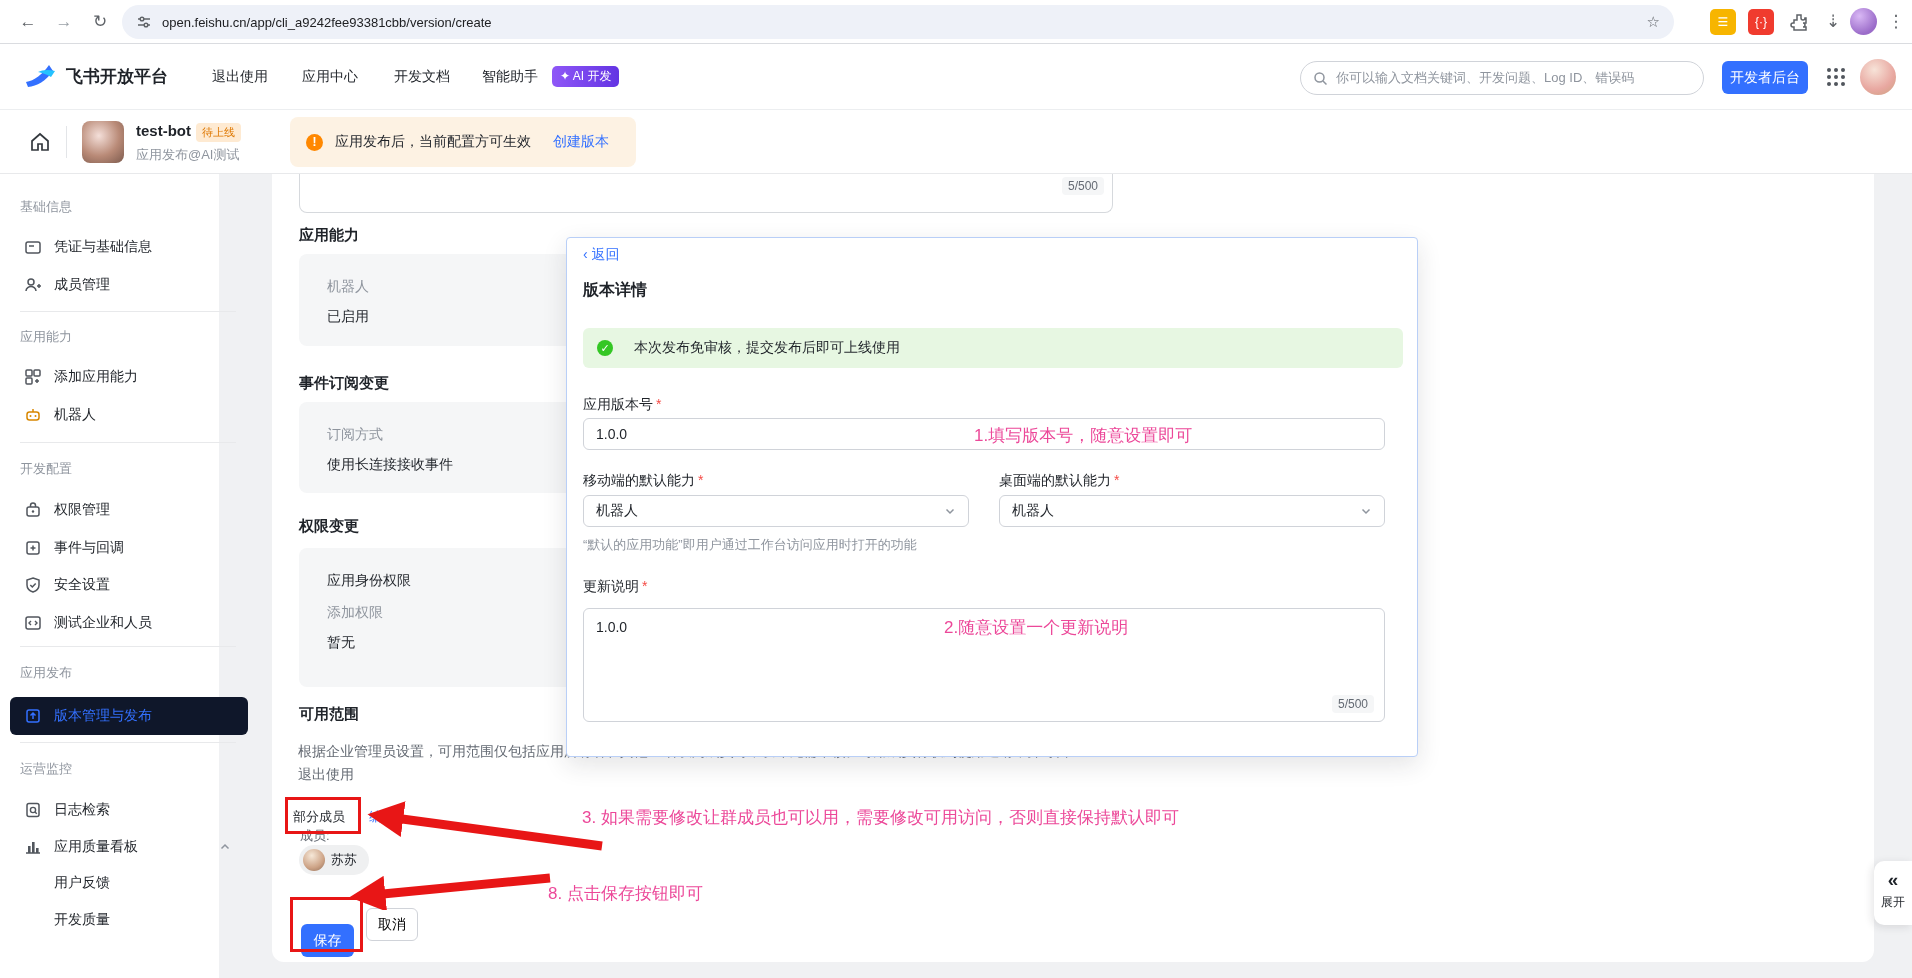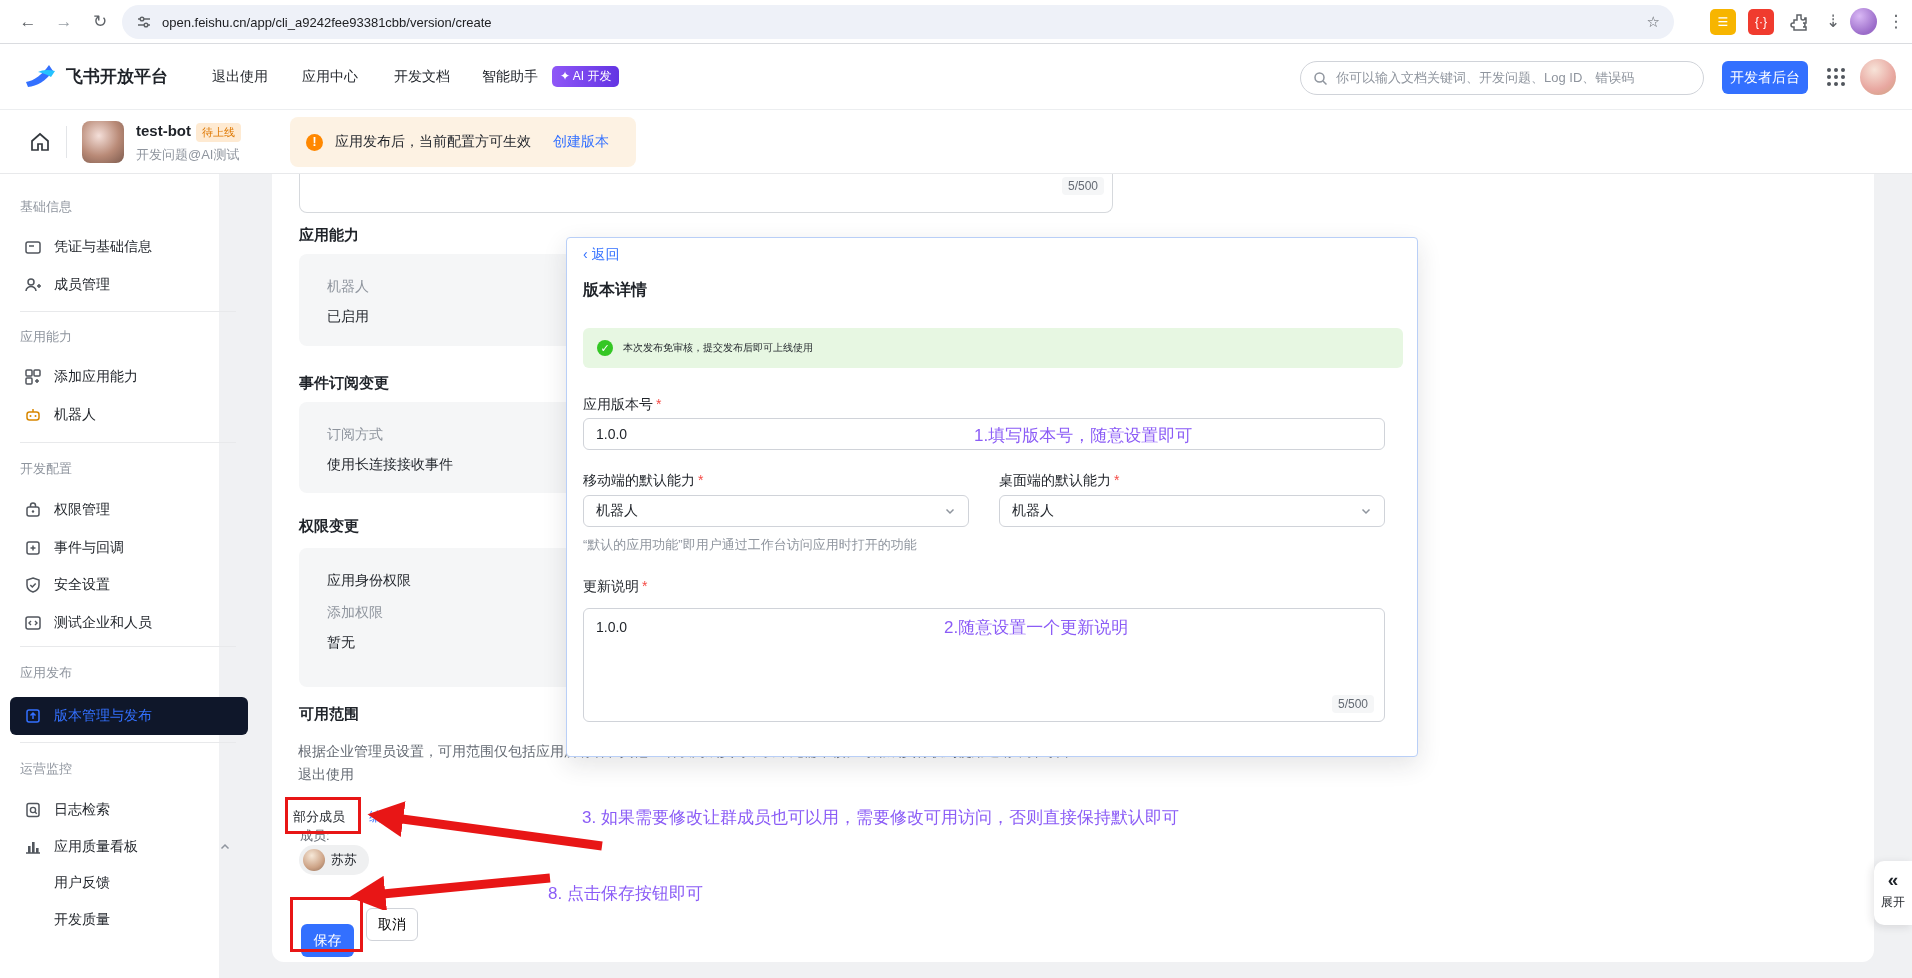--- a/index.html
+++ b/index.html
@@ -35,21 +35,21 @@
   .gray-card { position:absolute; left:27px; width:814px; background:#f5f6f7; border-radius:8px; padding:24px 28px; }
   .lbl-gray { font-size:14px; color:#8f959e; }
   .lbl-dark { font-size:14px; color:#1f2329; }
   .counter-chip { background:#f5f6f7; border-radius:4px; color:#646a73; font-size:12px; padding:2px 6px; }
   
   .modal { position:absolute; left:566px; top:63px; width:852px; height:520px; background:#fff; border:1px solid #b9cff7; border-radius:4px; box-shadow:0 8px 24px rgba(31,35,41,.12); z-index:5; }
   .field-lbl { font-size:14px; color:#1f2329; }
   .req { color:#f54a45; margin-left:3px; }
   .inp { position:absolute; height:32px; border:1px solid #d0d3d9; border-radius:6px; background:#fff; display:flex; align-items:center; padding:0 12px; font-size:14px; color:#1f2329; }
   
-  .note { position:absolute; color:#8b5cf6; font-size:17px; font-weight:500; z-index:10; white-space:nowrap; }
+  .note { position:absolute; color:#ec4899; font-size:17px; font-weight:500; z-index:10; white-space:nowrap; }
   .red-box { position:absolute; border:3px solid #e81616; z-index:10; }
   .arrow-svg { position:absolute; z-index:10; }
   .expand-widget { position:absolute; left:1874px; top:687px; width:38px; height:64px; background:#fff; border-radius:10px 0 0 10px; box-shadow:-2px 2px 8px rgba(31,35,41,.12); z-index:6; text-align:center; cursor:pointer; }
 </style>
 </head>
 <body>
 
 <div class="browser-bar">
   <div class="nav-ico" style="left:16px;">←</div>
   <div class="nav-ico" style="left:52px;color:#9aa0a6;">→</div>
@@ -114,21 +114,21 @@
 </div>
 
 <div class="app-header">
   <svg class="abs" style="left:28px;top:20px;" width="24" height="24" viewBox="0 0 24 24">
       <path d="M4 11 L12 4 L20 11 V20 H14 V14 H10 V20 H4 Z" fill="none" stroke="#33383e" stroke-width="1.7"></path>
     </svg>
   <div class="abs" style="left:66px;top:16px;width:1px;height:32px;background:#e3e5e8;"></div>
   <div class="abs" style="left:82px;top:11px;width:42px;height:42px;border-radius:8px;background:radial-gradient(circle at 40% 35%,#f4dfd9,#b98a77 55%,#7c5a4d);"></div>
   <div class="abs" style="left:136px;top:12px;font-size:15px;font-weight:bold;color:#1f2329;">test-bot</div>
   <div class="abs" style="left:196px;top:13px;height:19px;padding:0 6px;border-radius:4px;background:#feead2;color:#de7802;font-size:11px;line-height:19px;">待上线</div>
-  <div class="abs" style="left:136px;top:36px;font-size:13px;color:#8f959e;">开发问题@AI测试</div>
+  <div class="abs" style="left:136px;top:36px;font-size:13px;color:#8f959e;">应用发布@AI测试</div>
   <div class="warn-banner">
     <span class="warn-dot">!</span>
     <span style="font-size:14px;color:#1f2329;margin-left:12px;">应用发布后，当前配置方可生效</span>
     <span style="font-size:14px;color:#3370ff;margin-left:22px;cursor:pointer;">创建版本</span>
   </div>
 </div>
 
 <div class="workspace">
 
   <div class="sidebar">
@@ -288,21 +288,21 @@
   </div>
 
   <div class="modal">
     <div class="abs" style="left:16px;top:8px;font-size:14px;color:#3370ff;cursor:pointer;">
       <span>‹</span> <span>返回</span>
     </div>
     <div class="abs" style="left:16px;top:42px;font-size:16px;font-weight:bold;color:#1f2329;">版本详情</div>
 
     <div class="abs" style="left:16px;top:90px;width:820px;height:40px;background:#e7f7e2;border-radius:6px;display:flex;align-items:center;padding:0 14px;">
       <span style="width:16px;height:16px;border-radius:50%;background:#34c724;color:#fff;font-size:11px;line-height:16px;text-align:center;">✓</span>
-      <span style="font-size:10px;color:#1f2329;margin-left:10px;">本次发布免审核，提交发布后即可上线使用</span>
+      <span style="font-size:14px;color:#1f2329;margin-left:21px;">本次发布免审核，提交发布后即可上线使用</span>
     </div>
 
     <div class="abs field-lbl" style="left:16px;top:158px;"><span>应用版本号</span><span class="req">*</span></div>
     <div class="inp" style="left:16px;top:180px;width:802px;">
         <span>1.0.0</span>
       </div>
 
     <div class="abs field-lbl" style="left:16px;top:234px;"><span>移动端的默认能力</span><span class="req">*</span></div>
     <div class="abs field-lbl" style="left:432px;top:234px;"><span>桌面端的默认能力</span><span class="req">*</span></div>
 

